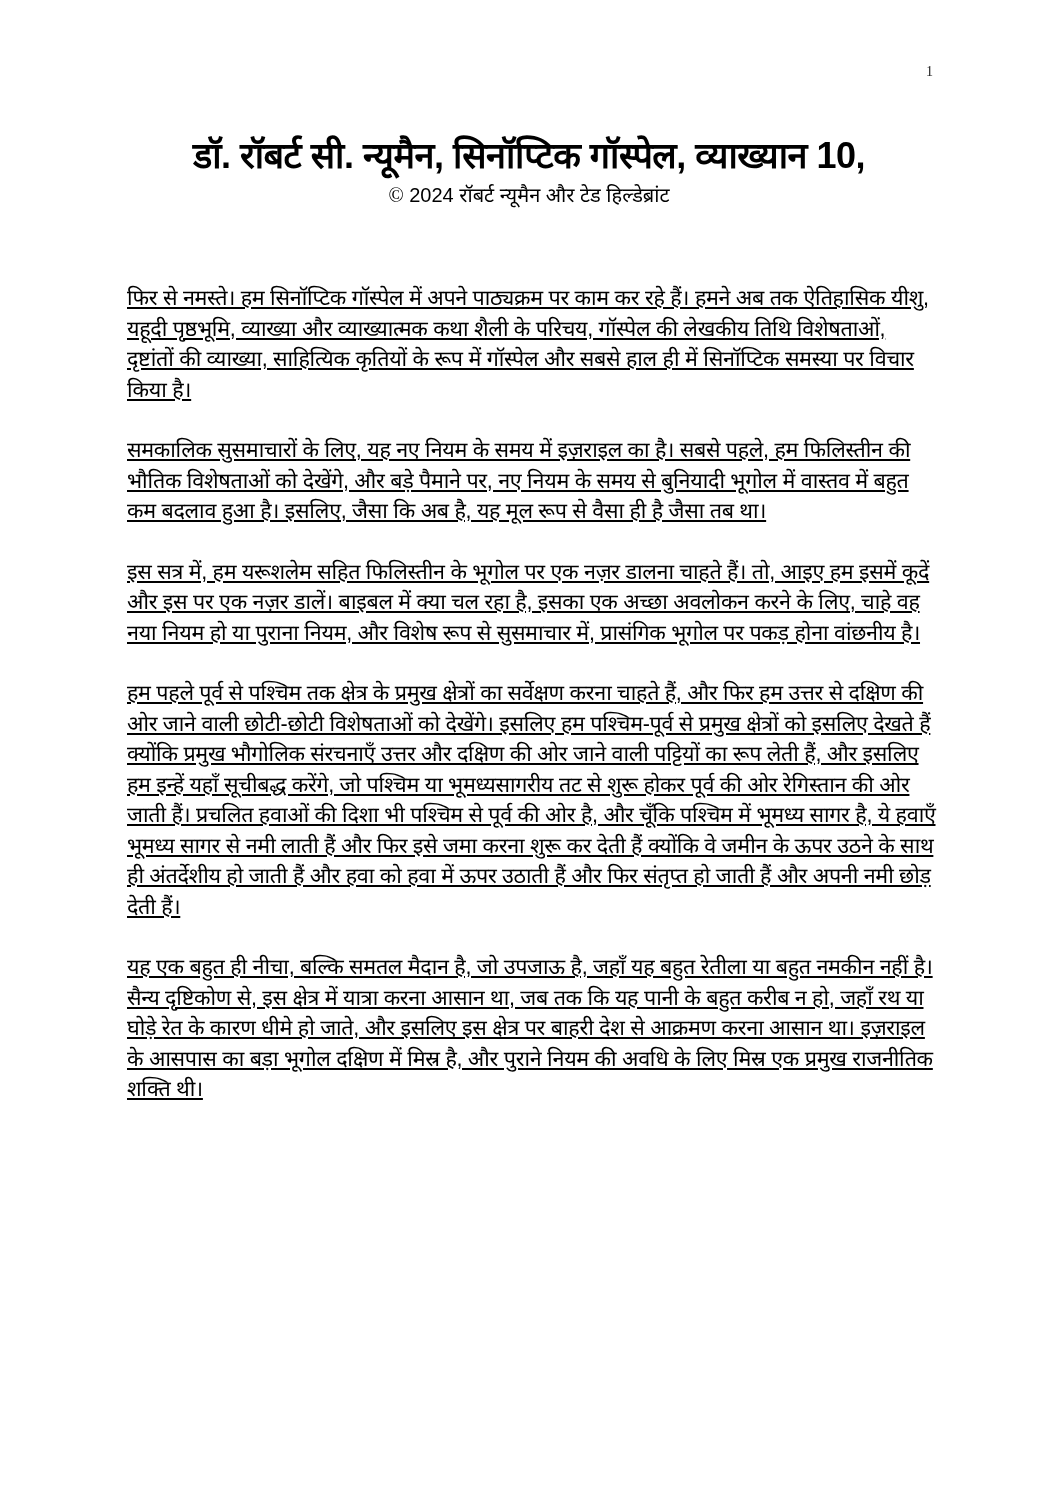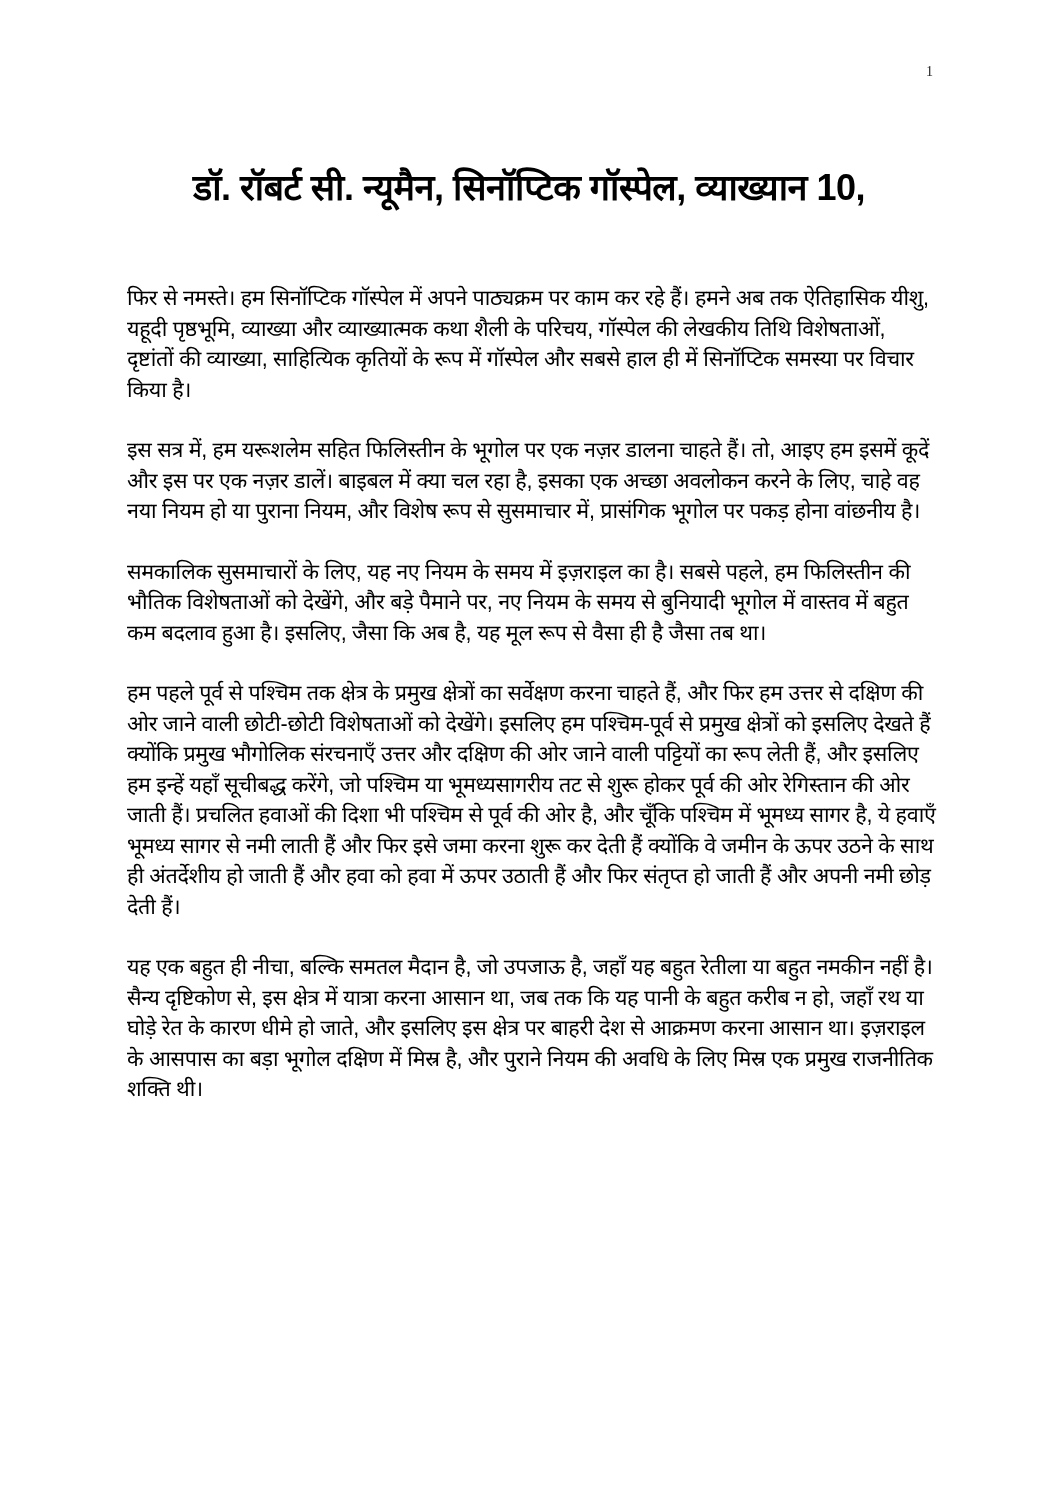--- a/index.html
+++ b/index.html
@@ -22,21 +22,20 @@
       font-family: "Liberation Serif", "DejaVu Serif", serif;
       font-size: 14px;
       color: #222;
     }
     .title-block {
       position: absolute;
       top: 132px;
       left: 0;
       width: 1058px;
       text-align: center;
-      margin-top: 32px;
     }
     .title {
       font-size: 36px;
       font-weight: bold;
       line-height: 48px;
       margin: 0;
       letter-spacing: -0.5px;
     }
     .copyright {
       font-size: 20px;
@@ -44,38 +43,43 @@
       margin-top: 2px;
     }
     .copyright .sym {
       font-family: "Liberation Serif", "DejaVu Serif", serif;
     }
     .body-text {
       position: absolute;
       top: 283px;
       left: 127px;
       width: 810px;
+      text-decoration: underline;
     }
     .para {
       font-size: 21.5px;
       line-height: 30.5px;
       margin: 0 0 30px 0;
       letter-spacing: -0.3px;
     }
   </style>
 </head>
 <body>
 
 <div class="page-number">1</div>
 
 <div class="title-block">
   <h1 class="title">
     <span>डॉ. रॉबर्ट सी. न्यूमैन, सिनॉप्टिक गॉस्पेल, व्याख्यान 10,</span><br>
   </h1>
+  <div class="copyright">
+    <span class="sym">©</span>
+    <span>2024 रॉबर्ट न्यूमैन और टेड हिल्डेब्रांट</span>
+  </div>
 </div>
 
 <div class="body-text">
   <p class="para">फिर से नमस्ते। हम सिनॉप्टिक गॉस्पेल में अपने पाठ्यक्रम पर काम कर रहे हैं। हमने अब तक ऐतिहासिक यीशु, यहूदी पृष्ठभूमि, व्याख्या और व्याख्यात्मक कथा शैली के परिचय, गॉस्पेल की लेखकीय तिथि विशेषताओं, दृष्टांतों की व्याख्या, साहित्यिक कृतियों के रूप में गॉस्पेल और सबसे हाल ही में सिनॉप्टिक समस्या पर विचार किया है।</p>
+  <p class="para">समकालिक सुसमाचारों के लिए, यह नए नियम के समय में इज़राइल का है। सबसे पहले, हम फिलिस्तीन की भौतिक विशेषताओं को देखेंगे, और बड़े पैमाने पर, नए नियम के समय से बुनियादी भूगोल में वास्तव में बहुत कम बदलाव हुआ है। इसलिए, जैसा कि अब है, यह मूल रूप से वैसा ही है जैसा तब था।</p>
   <p class="para">इस सत्र में, हम यरूशलेम सहित फिलिस्तीन के भूगोल पर एक नज़र डालना चाहते हैं। तो, आइए हम इसमें कूदें और इस पर एक नज़र डालें। बाइबल में क्या चल रहा है, इसका एक अच्छा अवलोकन करने के लिए, चाहे वह नया नियम हो या पुराना नियम, और विशेष रूप से सुसमाचार में, प्रासंगिक भूगोल पर पकड़ होना वांछनीय है।</p>
-  <p class="para">समकालिक सुसमाचारों के लिए, यह नए नियम के समय में इज़राइल का है। सबसे पहले, हम फिलिस्तीन की भौतिक विशेषताओं को देखेंगे, और बड़े पैमाने पर, नए नियम के समय से बुनियादी भूगोल में वास्तव में बहुत कम बदलाव हुआ है। इसलिए, जैसा कि अब है, यह मूल रूप से वैसा ही है जैसा तब था।</p>
   <p class="para">हम पहले पूर्व से पश्चिम तक क्षेत्र के प्रमुख क्षेत्रों का सर्वेक्षण करना चाहते हैं, और फिर हम उत्तर से दक्षिण की ओर जाने वाली छोटी-छोटी विशेषताओं को देखेंगे। इसलिए हम पश्चिम-पूर्व से प्रमुख क्षेत्रों को इसलिए देखते हैं क्योंकि प्रमुख भौगोलिक संरचनाएँ उत्तर और दक्षिण की ओर जाने वाली पट्टियों का रूप लेती हैं, और इसलिए हम इन्हें यहाँ सूचीबद्ध करेंगे, जो पश्चिम या भूमध्यसागरीय तट से शुरू होकर पूर्व की ओर रेगिस्तान की ओर जाती हैं। प्रचलित हवाओं की दिशा भी पश्चिम से पूर्व की ओर है, और चूँकि पश्चिम में भूमध्य सागर है, ये हवाएँ भूमध्य सागर से नमी लाती हैं और फिर इसे जमा करना शुरू कर देती हैं क्योंकि वे जमीन के ऊपर उठने के साथ ही अंतर्देशीय हो जाती हैं और हवा को हवा में ऊपर उठाती हैं और फिर संतृप्त हो जाती हैं और अपनी नमी छोड़ देती हैं।</p>
   <p class="para">यह एक बहुत ही नीचा, बल्कि समतल मैदान है, जो उपजाऊ है, जहाँ यह बहुत रेतीला या बहुत नमकीन नहीं है। सैन्य दृष्टिकोण से, इस क्षेत्र में यात्रा करना आसान था, जब तक कि यह पानी के बहुत करीब न हो, जहाँ रथ या घोड़े रेत के कारण धीमे हो जाते, और इसलिए इस क्षेत्र पर बाहरी देश से आक्रमण करना आसान था। इज़राइल के आसपास का बड़ा भूगोल दक्षिण में मिस्र है, और पुराने नियम की अवधि के लिए मिस्र एक प्रमुख राजनीतिक शक्ति थी।</p>
 </div>
 
 </body></html>

